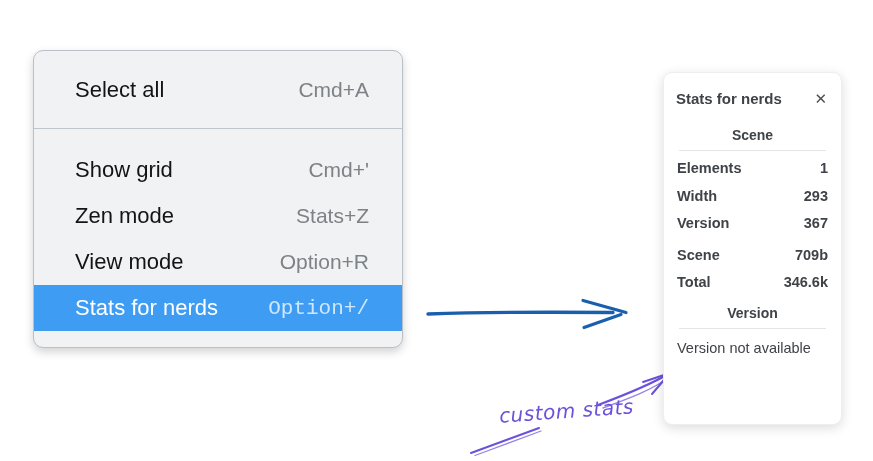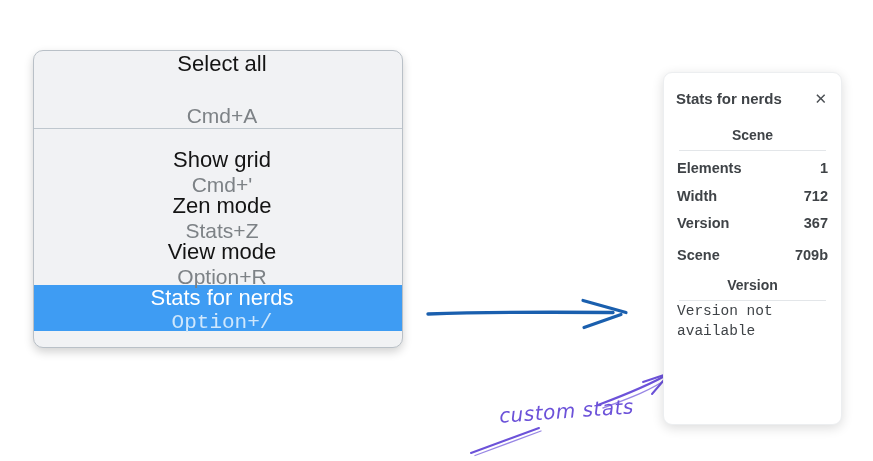--- a/index.html
+++ b/index.html
@@ -29,24 +29,24 @@
     box-shadow: 0 4px 10px rgba(0,0,0,0.18);
     overflow: hidden;
   }
   .menu-item {
     display: flex; justify-content: space-between; align-items: center;
     padding: 0 33px 0 41px;
     font-size: 22px; color: var(--menu-text);
     cursor: default;
   }
   .menu-item .shortcut { font-size: 21px; color: var(--menu-shortcut); }
-  .menu-item.tall { height: 77px; flex-direction: column; }
+  .menu-item.tall { height: 77px; }
   .menu-divider { border-top: 1px solid var(--menu-divider); }
   .menu-group { padding-top: 18px; }
-  .menu-group .menu-item { height: 46px; flex-direction: column; }
+  .menu-group .menu-item { height: 46px; }
   .menu-item.selected { background: var(--highlight-bg); color: var(--highlight-text); }
   .menu-item.selected .shortcut { color: var(--highlight-shortcut); font-family: Liberation Mono, monospace; }
 
   
   .panel {
     position: absolute; left: 663px; top: 72px; width: 179px; height: 353px;
     background: #ffffff;
     border: 1px solid #eceef0;
     border-radius: 9px;
     box-shadow: 0 3px 12px rgba(0,0,0,0.14);
@@ -60,21 +60,21 @@
   .section-header {
     text-align: center; font-weight: bold; font-size: 14px;
     padding-bottom: 7px; margin: 0 3px;
     border-bottom: 1px solid var(--panel-divider);
   }
   .sec-scene .section-header { margin-top: 16px; }
   .sec-storage .section-header { margin-top: 13px; }
   .sec-version .section-header { margin-top: 8px; }
   .stat-rows { padding: 4px 1px 0; }
   .stat-row { display: flex; justify-content: space-between; line-height: 27.5px; font-weight: bold; }
-  .panel-note { padding: 0 1px 0; line-height: 20px; font-family: Liberation Mono, monospace; }
+  .panel-note { padding: 9px 1px 0; line-height: 20px; }
 
   
   .annotation-text {
     position: absolute; left: 499px; top: 399px;
     font-family: "DejaVu Sans", cursive;
     font-style: italic; font-size: 20px; letter-spacing: 0.5px;
     color: var(--annotation-purple);
     transform: rotate(-4deg);
     white-space: nowrap;
   }
@@ -144,35 +144,39 @@
 
   <div class="section sec-scene">
     <div class="section-header">Scene</div>
     <div class="stat-rows">
       <div class="stat-row">
         <span>Elements</span>
         <span>1</span>
       </div>
       <div class="stat-row">
         <span>Width</span>
-        <span>712</span>
+        <span>293</span>
       </div>
       <div class="stat-row">
         <span>Version</span>
         <span>367</span>
       </div>
     </div>
   </div>
 
   <div class="section sec-storage">
     <div class="stat-rows">
       <div class="stat-row">
         <span>Scene</span>
         <span>709b</span>
       </div>
+      <div class="stat-row">
+        <span>Total</span>
+        <span>346.6k</span>
+      </div>
     </div>
   </div>
 
   <div class="section sec-version">
     <div class="section-header">Version</div>
     <div class="panel-note">Version not available</div>
   </div>
 </div>
 
 <div class="annotation-text">custom stats</div>

